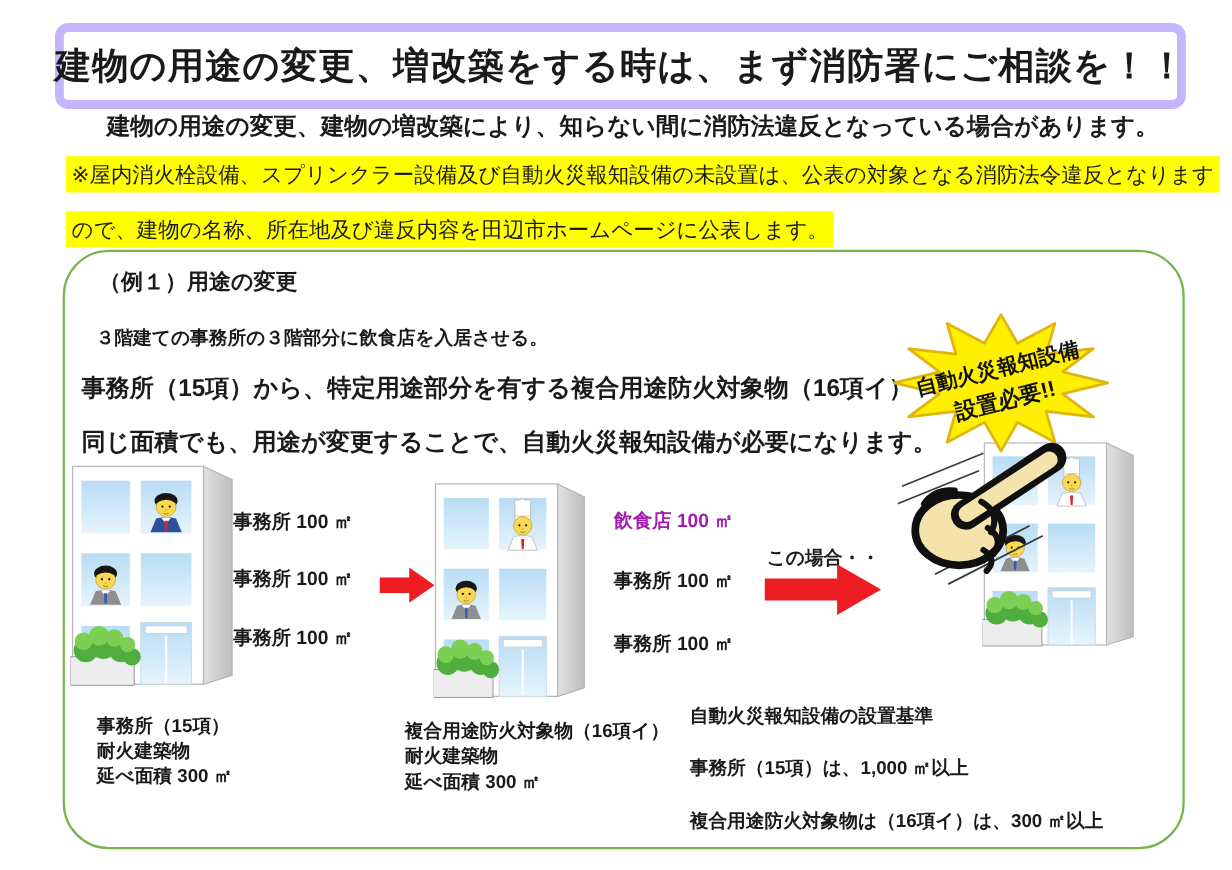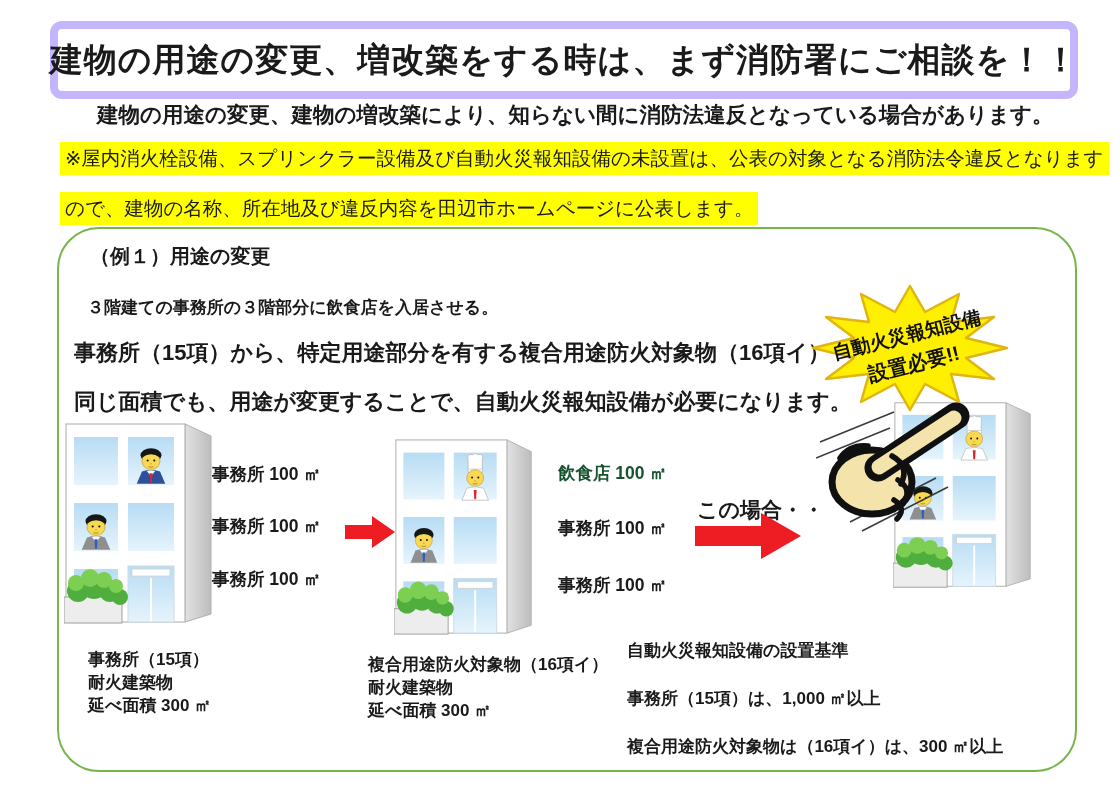--- a/index.html
+++ b/index.html
@@ -20,22 +20,22 @@
   .hl2{left:60px;top:192px;}
   .example-box{
     left:57px;top:227px;width:1016px;height:541px;
     border:2.5px solid #77b54a;border-radius:42px;background:#ffffff;
   }
   .ex-heading{left:90px;top:243px;font-size:20px;font-weight:bold;white-space:nowrap;}
   .ex-desc1{left:87px;top:296px;font-size:17px;font-weight:bold;white-space:nowrap;}
   .ex-desc2{left:74px;top:338px;font-size:22px;font-weight:bold;white-space:nowrap;}
   .ex-desc3{left:74px;top:387px;font-size:22px;font-weight:bold;white-space:nowrap;}
   .floor-label{font-size:17.5px;font-weight:bold;white-space:nowrap;}
-  .red-text{color:#14532d;}
-  .case-label{left:697px;top:496px;font-size:21px;font-weight:bold;white-space:nowrap;}
+  .red-text{color:#a21caf;}
+  .case-label{left:697px;top:496px;font-size:17px;font-weight:bold;white-space:nowrap;}
   .caption{font-size:17px;font-weight:bold;line-height:23px;white-space:nowrap;}
   .criteria{font-size:17px;font-weight:bold;white-space:nowrap;}
   svg{display:block;}
 </style>
 </head>
 <body>
 
 <div class="page">
 
   <svg width="0" height="0" style="position:absolute" aria-hidden="true">

